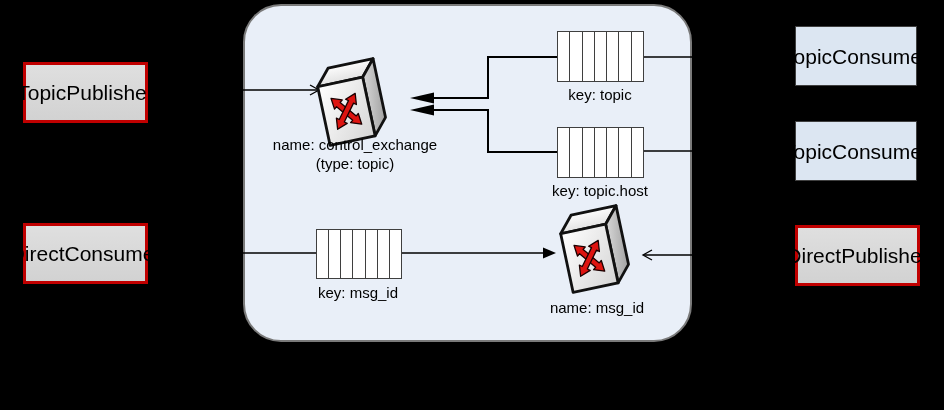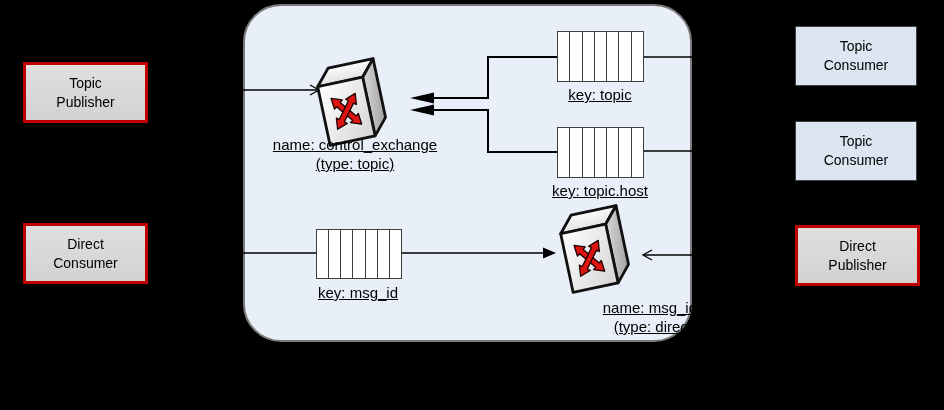--- a/index.html
+++ b/index.html
@@ -11,22 +11,22 @@
   .broker-box{
     position:absolute;left:243px;top:4px;width:449px;height:338px;
     background:#e9eff8;border:2px solid #7a7a7a;border-radius:38px;
     box-sizing:border-box;
   }
   
   .connectors{position:absolute;left:0;top:0;width:944px;height:410px;pointer-events:none;}
 
   
   .node{
-    position:absolute;display:flex;flex-direction:column;align-items:center;justify-content:center;
-    font-size:14px;line-height:19px;text-align:center;box-sizing:border-box;
+    position:absolute;display:flex;flex-direction:row;align-items:center;justify-content:center;
+    font-size:21px;line-height:19px;text-align:center;box-sizing:border-box;
   }
   .node.red{
     background:linear-gradient(180deg,#dfdfdf 0%,#d2d2d2 100%);
     border:3px solid #c00000;
   }
   .node.blue{
     background:#dce6f2;border:1.5px solid #3f3f3f;
   }
   .topic-publisher{left:23px;top:62px;width:125px;height:61px;}
   .direct-consumer{left:23px;top:223px;width:125px;height:61px;}
@@ -39,26 +39,26 @@
     position:absolute;background:#fff;border:1.5px solid #3f3f3f;box-sizing:border-box;
     display:flex;flex-direction:row;
   }
   .queue .cell{flex:1 1 0;border-right:1.2px solid #3f3f3f;}
   .queue .cell:last-child{border-right:none;}
   .queue-topic{left:557px;top:31px;width:87px;height:51px;}
   .queue-topic-host{left:557px;top:127px;width:87px;height:51px;}
   .queue-msg-id{left:316px;top:229px;width:86px;height:50px;}
 
   
-  .lbl{position:absolute;font-size:15px;line-height:19px;text-align:center;white-space:nowrap;text-decoration:underline;}
+  .lbl{position:absolute;font-size:15px;line-height:19px;text-align:center;white-space:nowrap;}
   .lbl-queue-topic{left:530px;top:85px;width:140px;}
   .lbl-queue-topic-host{left:530px;top:181px;width:140px;}
   .lbl-queue-msg-id{left:288px;top:283px;width:140px;}
   .lbl-control-exchange{left:255px;top:135px;width:200px;}
-  .lbl-direct-exchange{left:497px;top:298px;width:200px;text-align:right;}
+  .lbl-direct-exchange{left:497px;top:298px;width:200px;}
 
   
   .xicon{position:absolute;width:85px;height:96px;}
   .xicon-control{left:310px;top:54px;}
   .xicon-direct{left:553px;top:201px;}
   .xicon svg{display:block;width:85px;height:96px;}
   .xarrow{fill:#de1410;stroke:#1a0000;stroke-width:1.3;stroke-linejoin:round;}
   .face{stroke:#111;stroke-width:2.8;stroke-linejoin:round;}
 </style>
 </head>
@@ -209,16 +209,15 @@
       </g>
     </svg>
   </div>
 
   <div class="lbl lbl-control-exchange">
     <div>name: control_exchange</div>
     <div>(type: topic)</div>
   </div>
   <div class="lbl lbl-direct-exchange">
     <div>name: msg_id</div>
-    <div>(type: direct)</div>
   </div>
 
 </div>
 
 </body></html>

